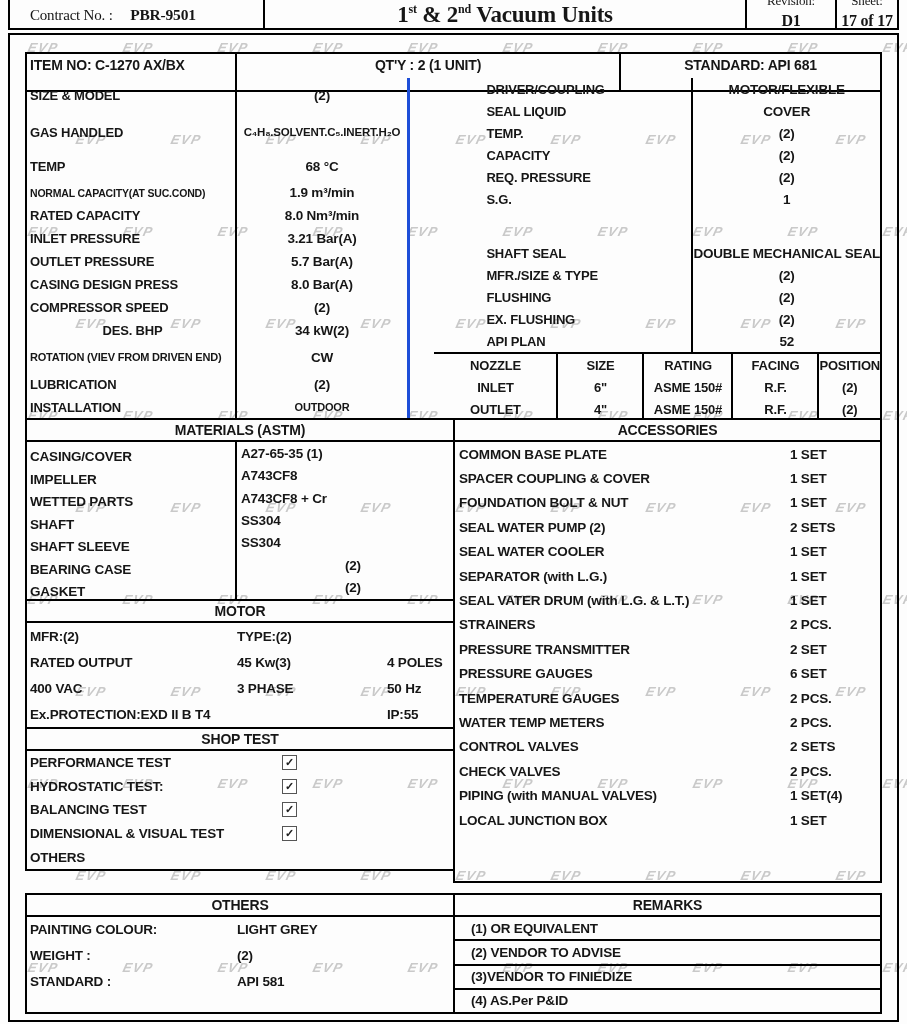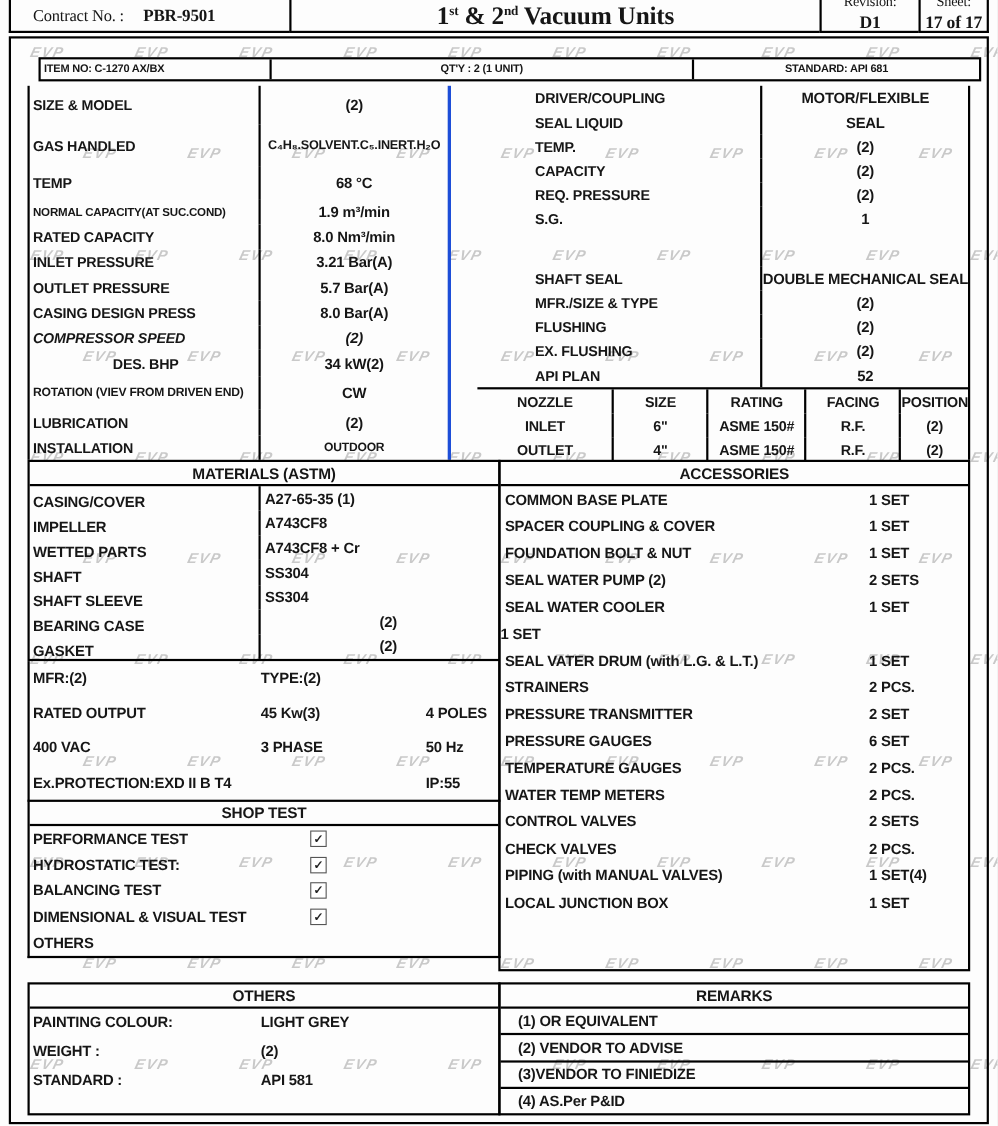--- a/index.html
+++ b/index.html
@@ -18,42 +18,42 @@
   .hc-contract b{margin-left:14px;font-size:15.5px;}
   .hc-title{left:263px;width:482px;border-left:2px solid #000;text-align:center;font-weight:700;font-size:23px;padding-top:2px;}
   .hc-title sup{font-size:12px;}
   .hc-rev{left:745px;width:90px;border-left:2px solid #000;text-align:center;}
   .hc-sheet{left:835px;width:64px;border-left:2px solid #000;border-right:2px solid #000;text-align:center;}
   .hlabel{display:block;font-size:13px;margin-top:-7px;}
   .hval{display:block;font-weight:700;font-size:16px;margin-top:3px;}
   
   .frame{position:absolute;left:8px;top:33px;width:891px;height:989px;border:2px solid #000;}
   
-  .item-row{position:absolute;left:35px;top:52px;width:857px;height:22px;border:2px solid #000;
-            display:flex;font-size:10px;font-weight:700;}
+  .item-row{position:absolute;left:25px;top:52px;width:857px;height:40px;border:2px solid #000;
+            display:flex;font-size:14px;font-weight:700;}
   .item-row .c1{width:208px;padding:3px 0 0 3px;}
   .item-row .c2{width:384px;border-left:2px solid #000;text-align:center;padding-top:3px;}
   .item-row .c3{flex:1;border-left:2px solid #000;text-align:center;padding-top:3px;}
   
   .spec-wrap{position:absolute;left:25px;top:78px;width:857px;height:340px;
              border-left:2px solid #000;border-right:2px solid #000;display:flex;}
   .specs-left-col{width:380px;height:340px;display:flex;flex-direction:column;}
   .spec-right-wrap{flex:1;display:flex;flex-direction:column;border-left:3px solid #1d4ed8;align-items:flex-end;}
   .specs-right-col{height:274px;display:flex;flex-direction:column;}
   .spec-row{display:flex;align-items:center;font-size:13px;}
   .spec-row .lbl{width:208px;padding-left:3px;}
   .spec-row .val{flex:1;align-self:stretch;border-left:2px solid #000;display:flex;
                  align-items:center;justify-content:center;font-size:13.5px;}
   .specs-left-col > div:nth-of-type(1){height:35px;}
   .specs-left-col > div:nth-of-type(2){height:38px;}
   .specs-left-col > div:nth-of-type(3){height:30px;}
   .specs-left-col > div:nth-of-type(4){height:23px;}
   .specs-left-col > div:nth-of-type(5),.specs-left-col > div:nth-of-type(6),
   .specs-left-col > div:nth-of-type(7),.specs-left-col > div:nth-of-type(8){height:23px;}
-  .specs-left-col > div:nth-of-type(9){height:22px;font-style:italic;}
+  .specs-left-col > div:nth-of-type(9){height:22px;}
   .specs-left-col > div:nth-of-type(10){height:24px;text-align:center;}
   .specs-left-col > div:nth-of-type(11){height:30px;}
   .specs-left-col > div:nth-of-type(12){height:24px;}
   .specs-left-col > div:nth-of-type(13){height:22px;}
   .specs-left-col > div:nth-of-type(4) .lbl{font-size:10.5px;}
   .specs-left-col > div:nth-of-type(11) .lbl{font-size:11px;}
   .specs-left-col > div:nth-of-type(2) .val{font-size:11.5px;}
   .specs-left-col > div:nth-of-type(13) .val{font-size:11px;}
   .specs-right-col > div{height:22px;}
   .specs-right-col > div:nth-of-type(7){height:auto;flex:1;}
@@ -307,21 +307,21 @@
       <div class="spec-right-wrap">
         <div class="specs-right-col">
 
             <div class="spec-row">
               <div class="lbl">DRIVER/COUPLING</div>
               <div class="val">MOTOR/FLEXIBLE</div>
             </div>
 
             <div class="spec-row">
               <div class="lbl">SEAL LIQUID</div>
-              <div class="val">SEAL</div>
+              <div class="val">COVER</div>
             </div>
 
             <div class="spec-row">
               <div class="lbl">TEMP.</div>
               <div class="val">(2)</div>
             </div>
 
             <div class="spec-row">
               <div class="lbl">CAPACITY</div>
               <div class="val">(2)</div>
@@ -425,20 +425,21 @@
           </div>
 
           <div class="mat-row">
             <div class="lbl">GASKET</div>
             <div class="val mid">(2)</div>
           </div>
         </div>
     </div>
 
     <div class="box box-l motor">
+      <div class="sec-title">MOTOR</div>
       <div style="display:flex;flex-direction:column;flex:1;">
 
           <div class="motor-row">
             <div class="m1">MFR:(2)</div>
             <div class="m2">TYPE:(2)</div>
             <div class="m3"></div>
           </div>
 
           <div class="motor-row">
             <div class="m1">RATED OUTPUT</div>
@@ -535,20 +536,21 @@
             <div class="nm">SEAL WATER PUMP  (2)</div>
             <div class="qt">2  SETS</div>
           </div>
 
           <div class="acc-row">
             <div class="nm">SEAL WATER COOLER</div>
             <div class="qt">1  SET</div>
           </div>
 
           <div class="acc-row">
+            <div class="nm">SEPARATOR (with L.G.)</div>
             <div class="qt">1  SET</div>
           </div>
 
           <div class="acc-row">
             <div class="nm">SEAL VATER DRUM (with L.G. &amp; L.T.)</div>
             <div class="qt">1  SET</div>
           </div>
 
           <div class="acc-row">
             <div class="nm">STRAINERS</div>

